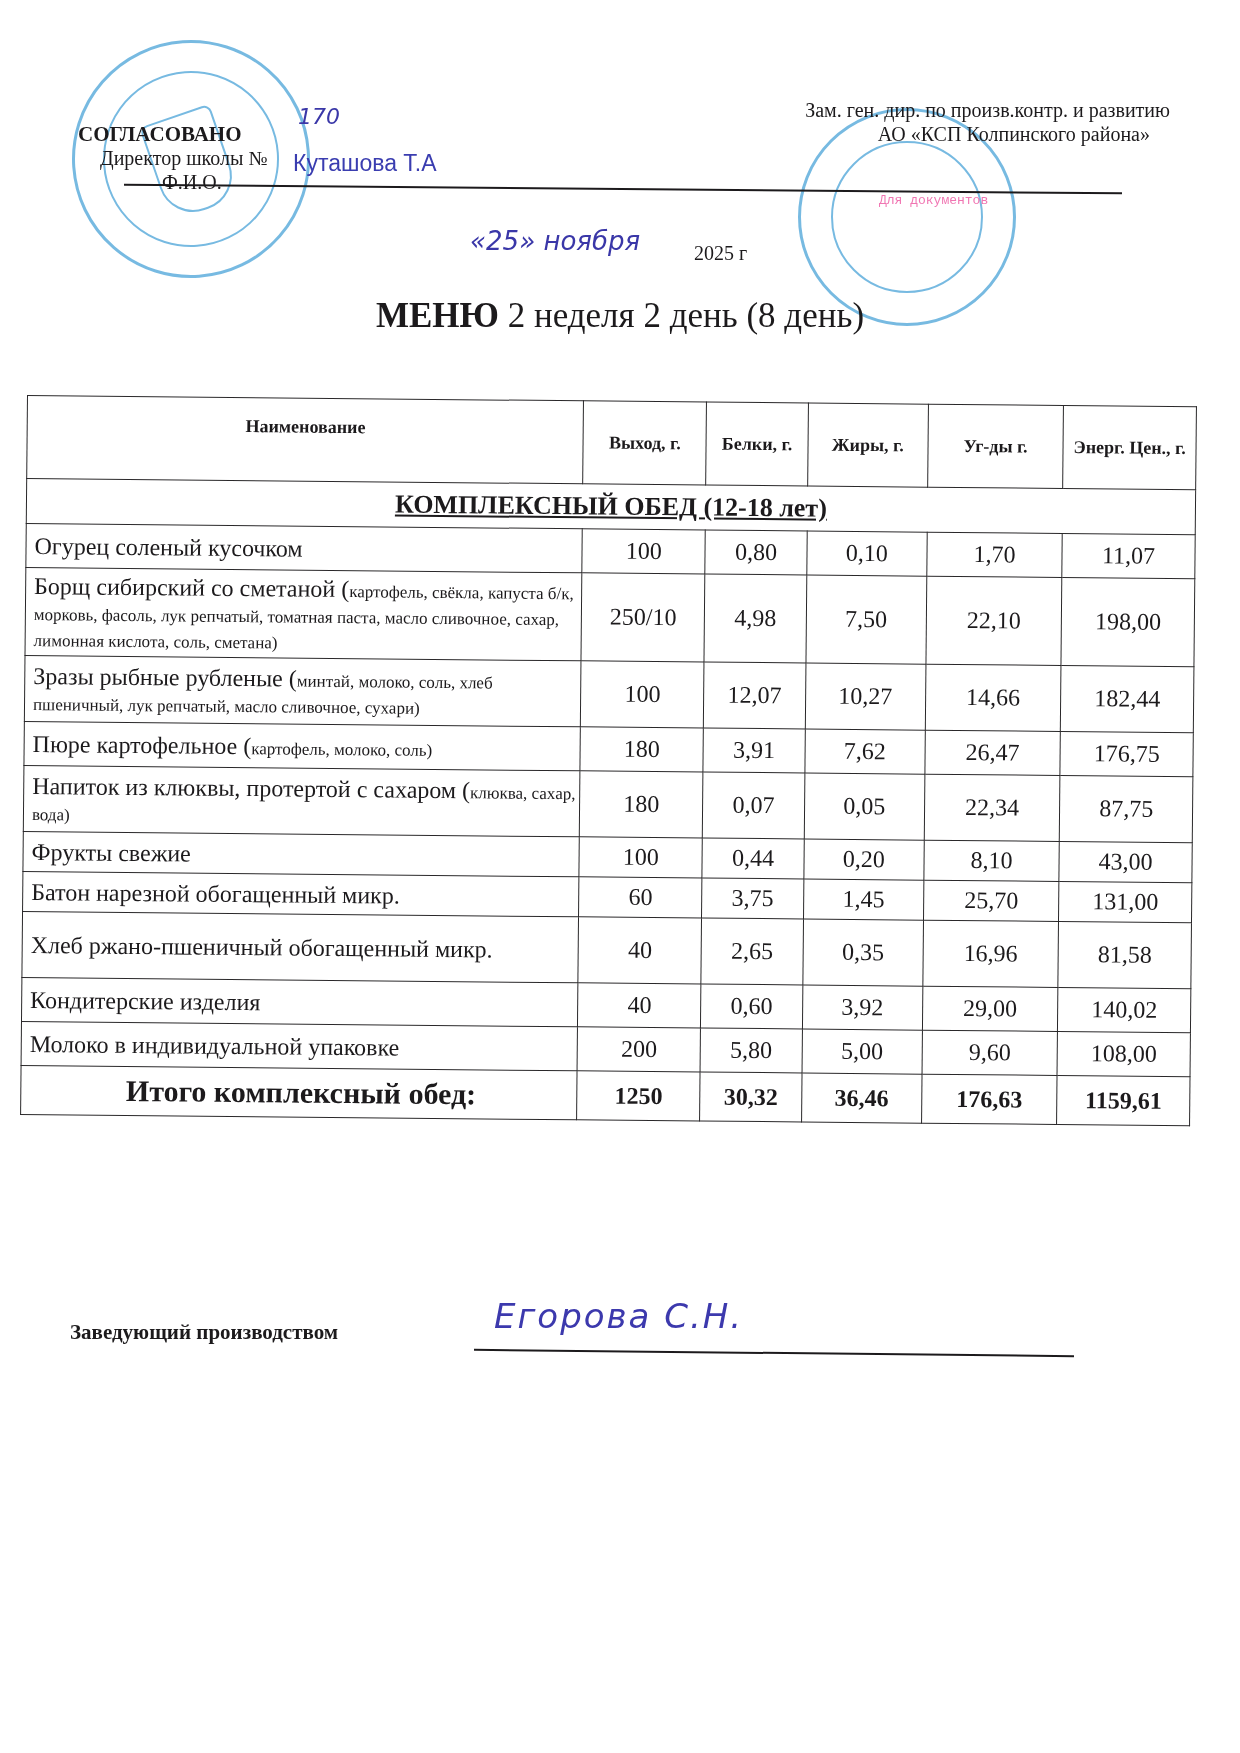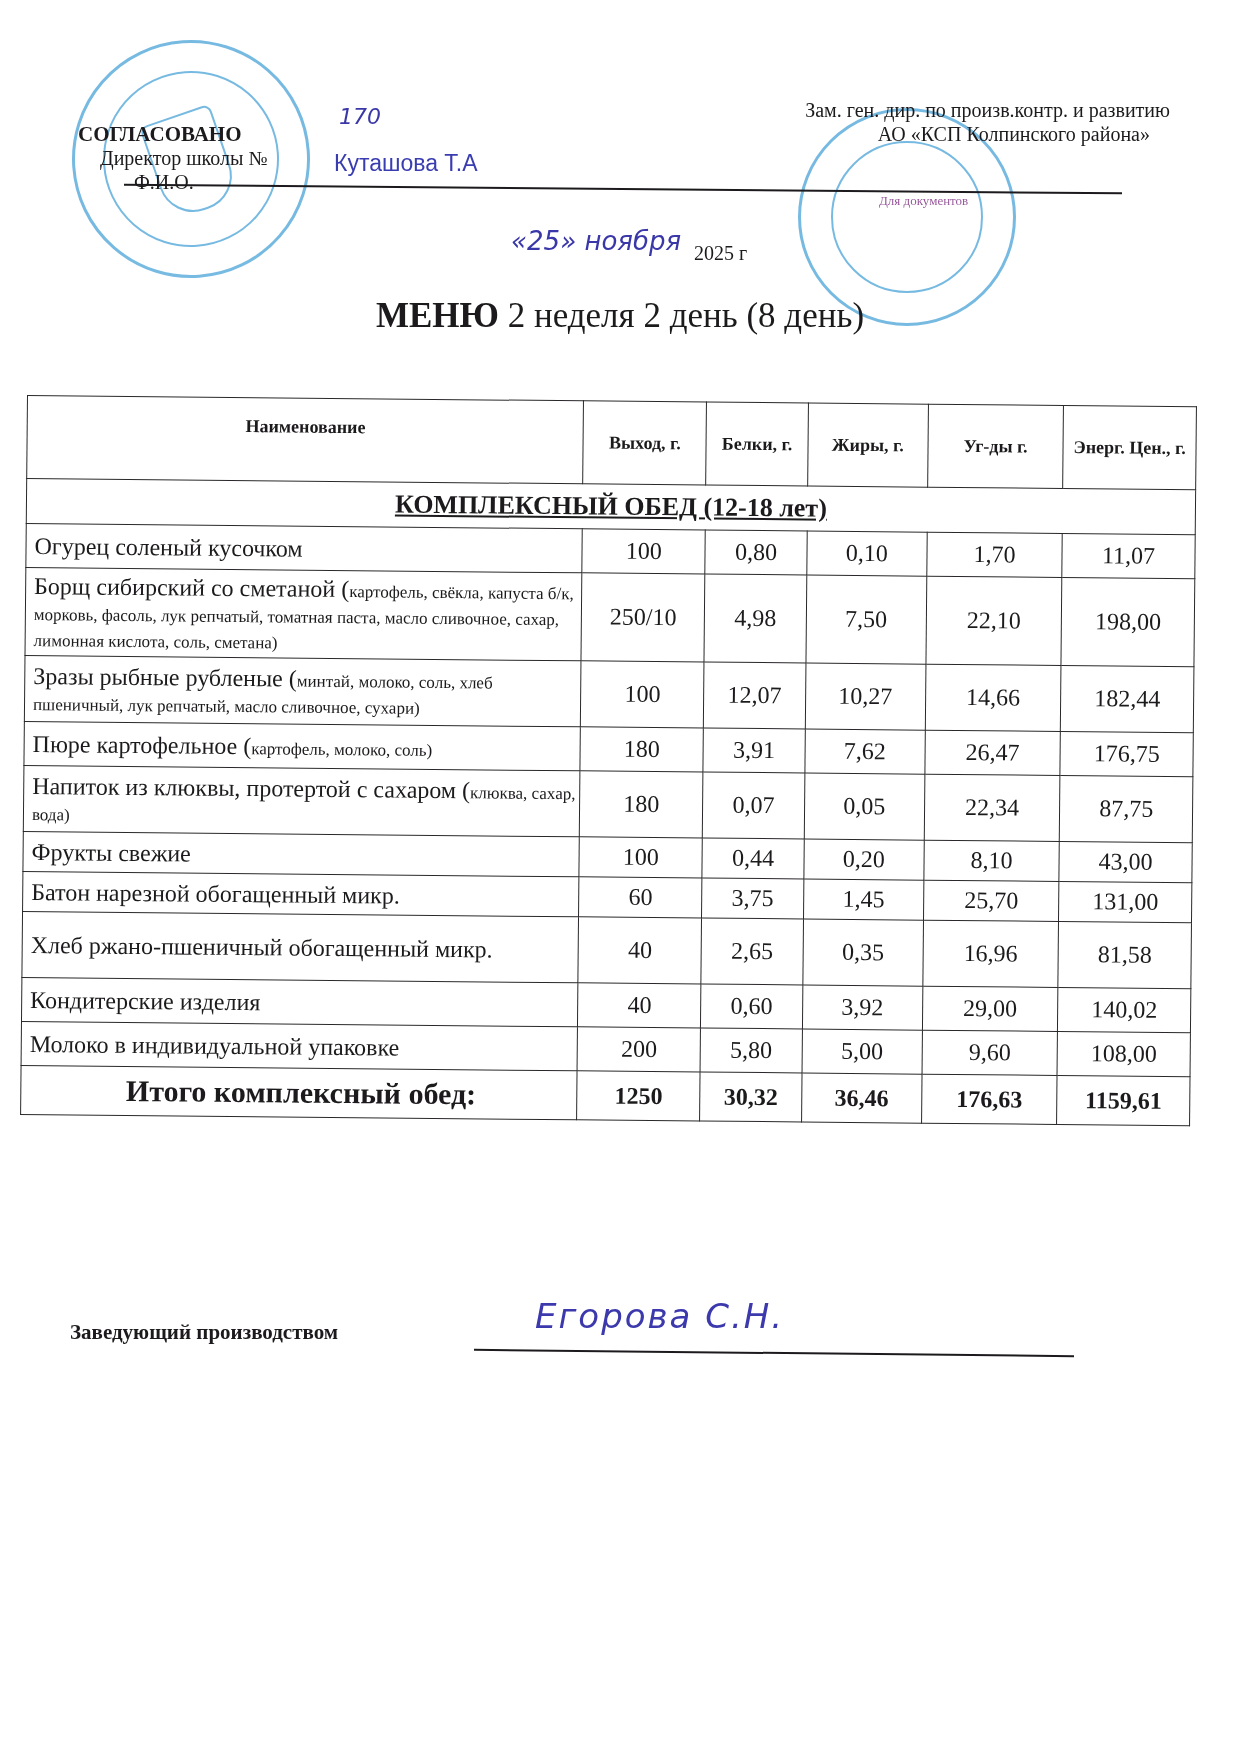--- a/index.html
+++ b/index.html
@@ -7,34 +7,34 @@
          font-family: "Liberation Serif", "DejaVu Serif", serif; color: #1c1a1c; }
 
   .stamp { position: absolute; border-radius: 50%; border: 3px solid #4aa3d8; opacity: 0.75; }
   .stamp .inner { position: absolute; border-radius: 50%; border: 2px solid #4aa3d8; }
   .stamp-left { left: 72px; top: 40px; width: 232px; height: 232px; transform: rotate(-4deg); }
   .stamp-left .inner { left: 28px; top: 28px; width: 172px; height: 172px; }
   .stamp-left .emblem { position: absolute; left: 78px; top: 70px; width: 70px; height: 95px;
        border: 2px solid #4aa3d8; border-radius: 8px 8px 35px 35px; transform: rotate(-15deg); }
   .stamp-right { left: 798px; top: 108px; width: 212px; height: 212px; }
   .stamp-right .inner { left: 30px; top: 30px; width: 148px; height: 148px; }
-  .stamp-text { position: absolute; font-family: Liberation Serif, serif; color: #701a75; font-size: 13px; }
+  .stamp-text { position: absolute; font-family: Liberation Mono, monospace; color: #ec4899; font-size: 13px; }
 
   .header-block { position: absolute; font-size: 20px; line-height: 24px; }
   .agreed { left: 78px; top: 74px; }
   .agreed .title { font-weight: bold; font-size: 21px; margin-top: 48px; }
   .agreed .line2 { padding-left: 22px; }
-  .agreed .line3 { padding-left: 56px; }
+  .agreed .line3 { padding-left: 56px; margin-left: 28px; }
   .approved { left: 700px; top: 98px; text-align: right; width: 470px; }
   .approved .title { font-weight: bold; font-size: 21px; padding-right: 178px; }
   .approved .line3 { padding-right: 20px; }
   .approved .line4 { padding-right: 40px; }
 
   .handwrite { position: absolute; font-family: "DejaVu Sans", sans-serif; color: #3a37a8;
-               font-style: italic; margin-left: 41px; }
+               font-style: italic; }
   .school-num { left: 298px; top: 104px; font-size: 22px; }
   .name-left { left: 293px; top: 150px; font-size: 23px; color: #3a3db0; font-style: normal;
                font-family: "Liberation Sans", sans-serif; }
   .date-hand { left: 470px; top: 226px; font-size: 26px; }
   .sig-line { position: absolute; height: 2px; background: #1c1a1c; }
   .sig-left { left: 124px; top: 188px; width: 998px; transform: rotate(0.5deg); }
 
   .date-year { position: absolute; left: 694px; top: 242px; font-size: 20px; }
   .menu-title { position: absolute; left: 0; width: 1240px; text-align: center; top: 296px; font-size: 35px; }
   .menu-title .bold { font-weight: bold; }

